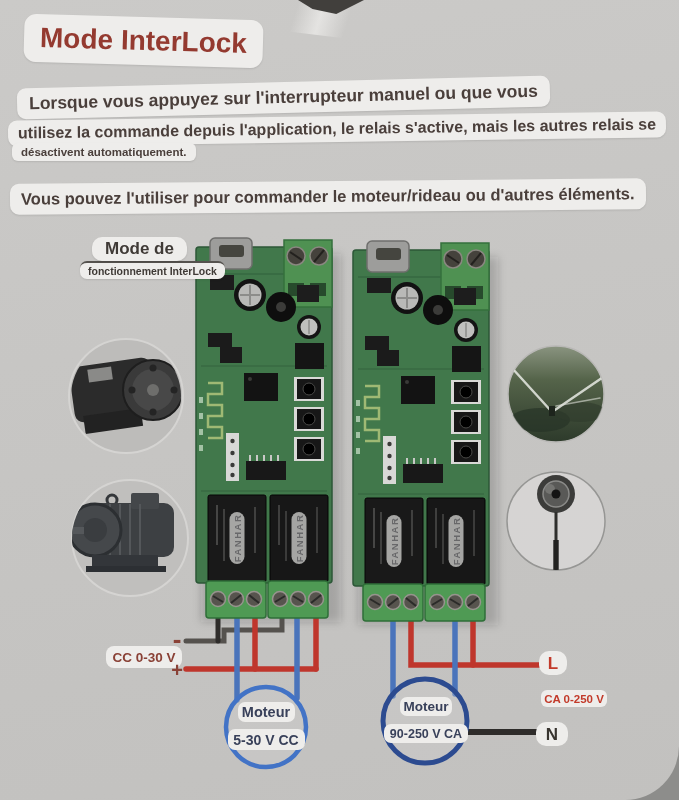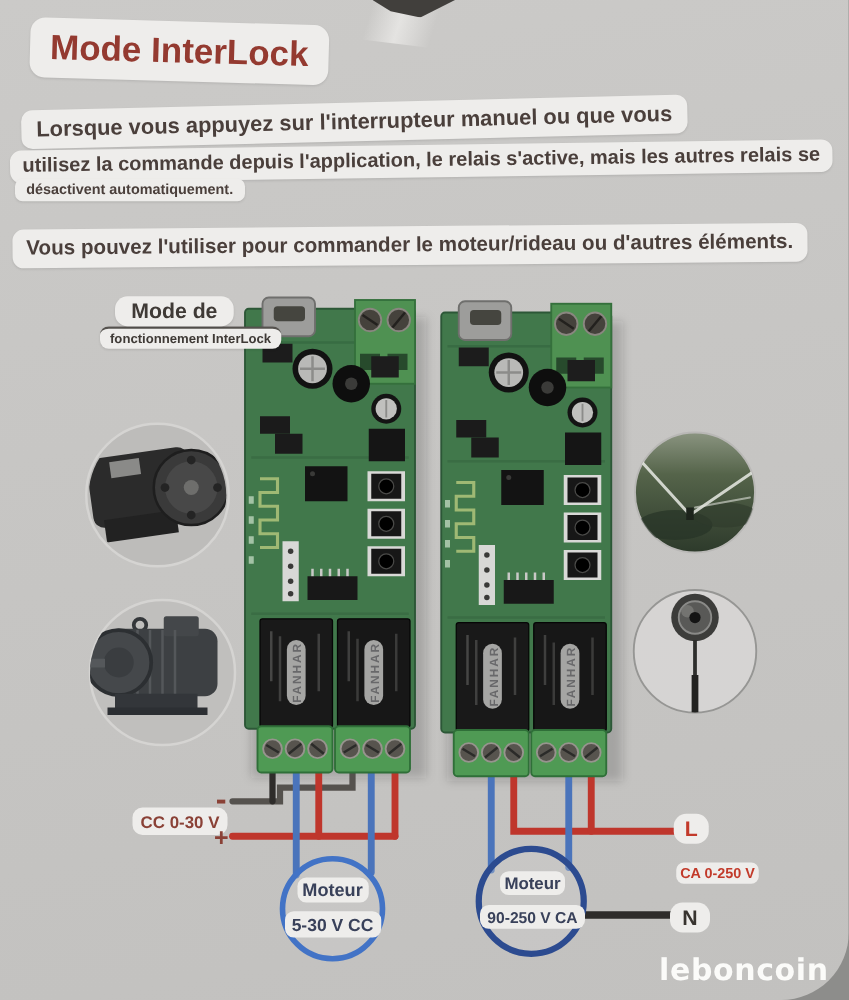--- a/index.html
+++ b/index.html
@@ -312,14 +312,13 @@
         <circle cx="556" cy="494" r="19" fill="#3c3c3a"></circle>
         <circle cx="556" cy="494" r="13" fill="#595957" stroke="#8a8a88" stroke-width="1.5"></circle>
         <circle cx="550" cy="489" r="5" fill="#7a7a78" opacity="0.8"></circle>
         <circle cx="556" cy="494" r="4.5" fill="#141414"></circle>
         <rect x="554.5" y="512" width="3" height="28" fill="#2e2e2c"></rect>
         <rect x="553.3" y="540" width="5.4" height="32" fill="#222220"></rect>
       </g>
     </g>
   </svg>
 
-  <div class="watermark">leboncoin</div>
 </div>
 
 </body></html>

